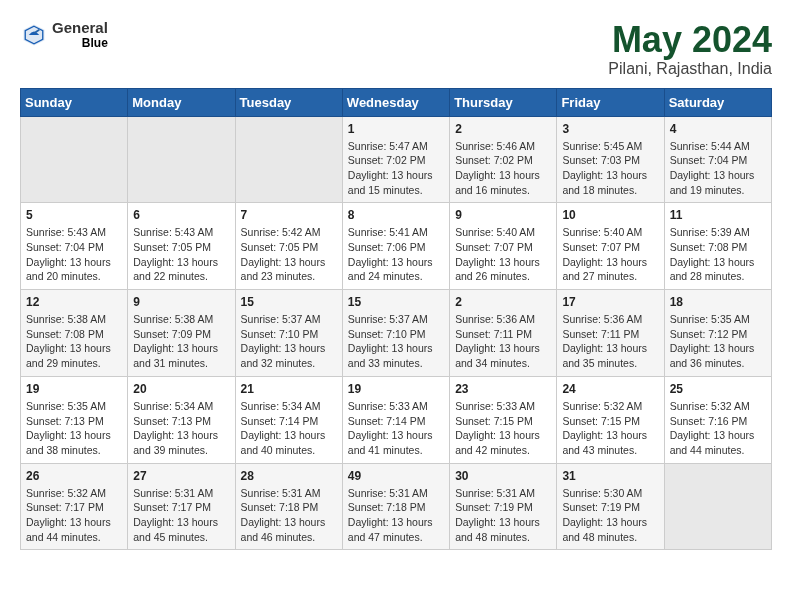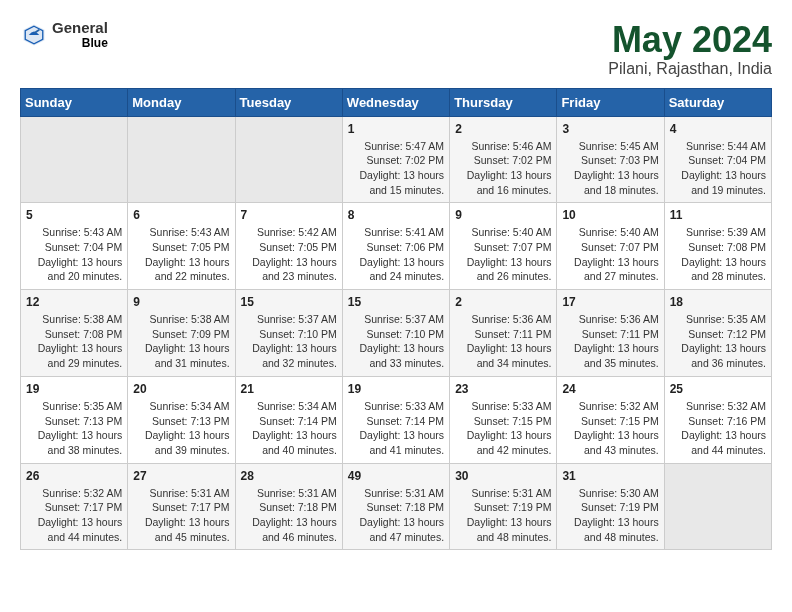--- a/index.html
+++ b/index.html
@@ -86,21 +86,20 @@
     .day-num {
       font-weight: bold;
       font-size: 12px;
       margin-bottom: 3px;
       display: block;
     }
     .day-detail {
       font-size: 10.5px;
       line-height: 1.4;
       color: #333;
-      text-align: right;
     }
     .empty-cell {
       background-color: #e8e8e8 !important;
     }
   </style>
 </head>
 <body>
 
 <div class="header">
   <div class="logo">

